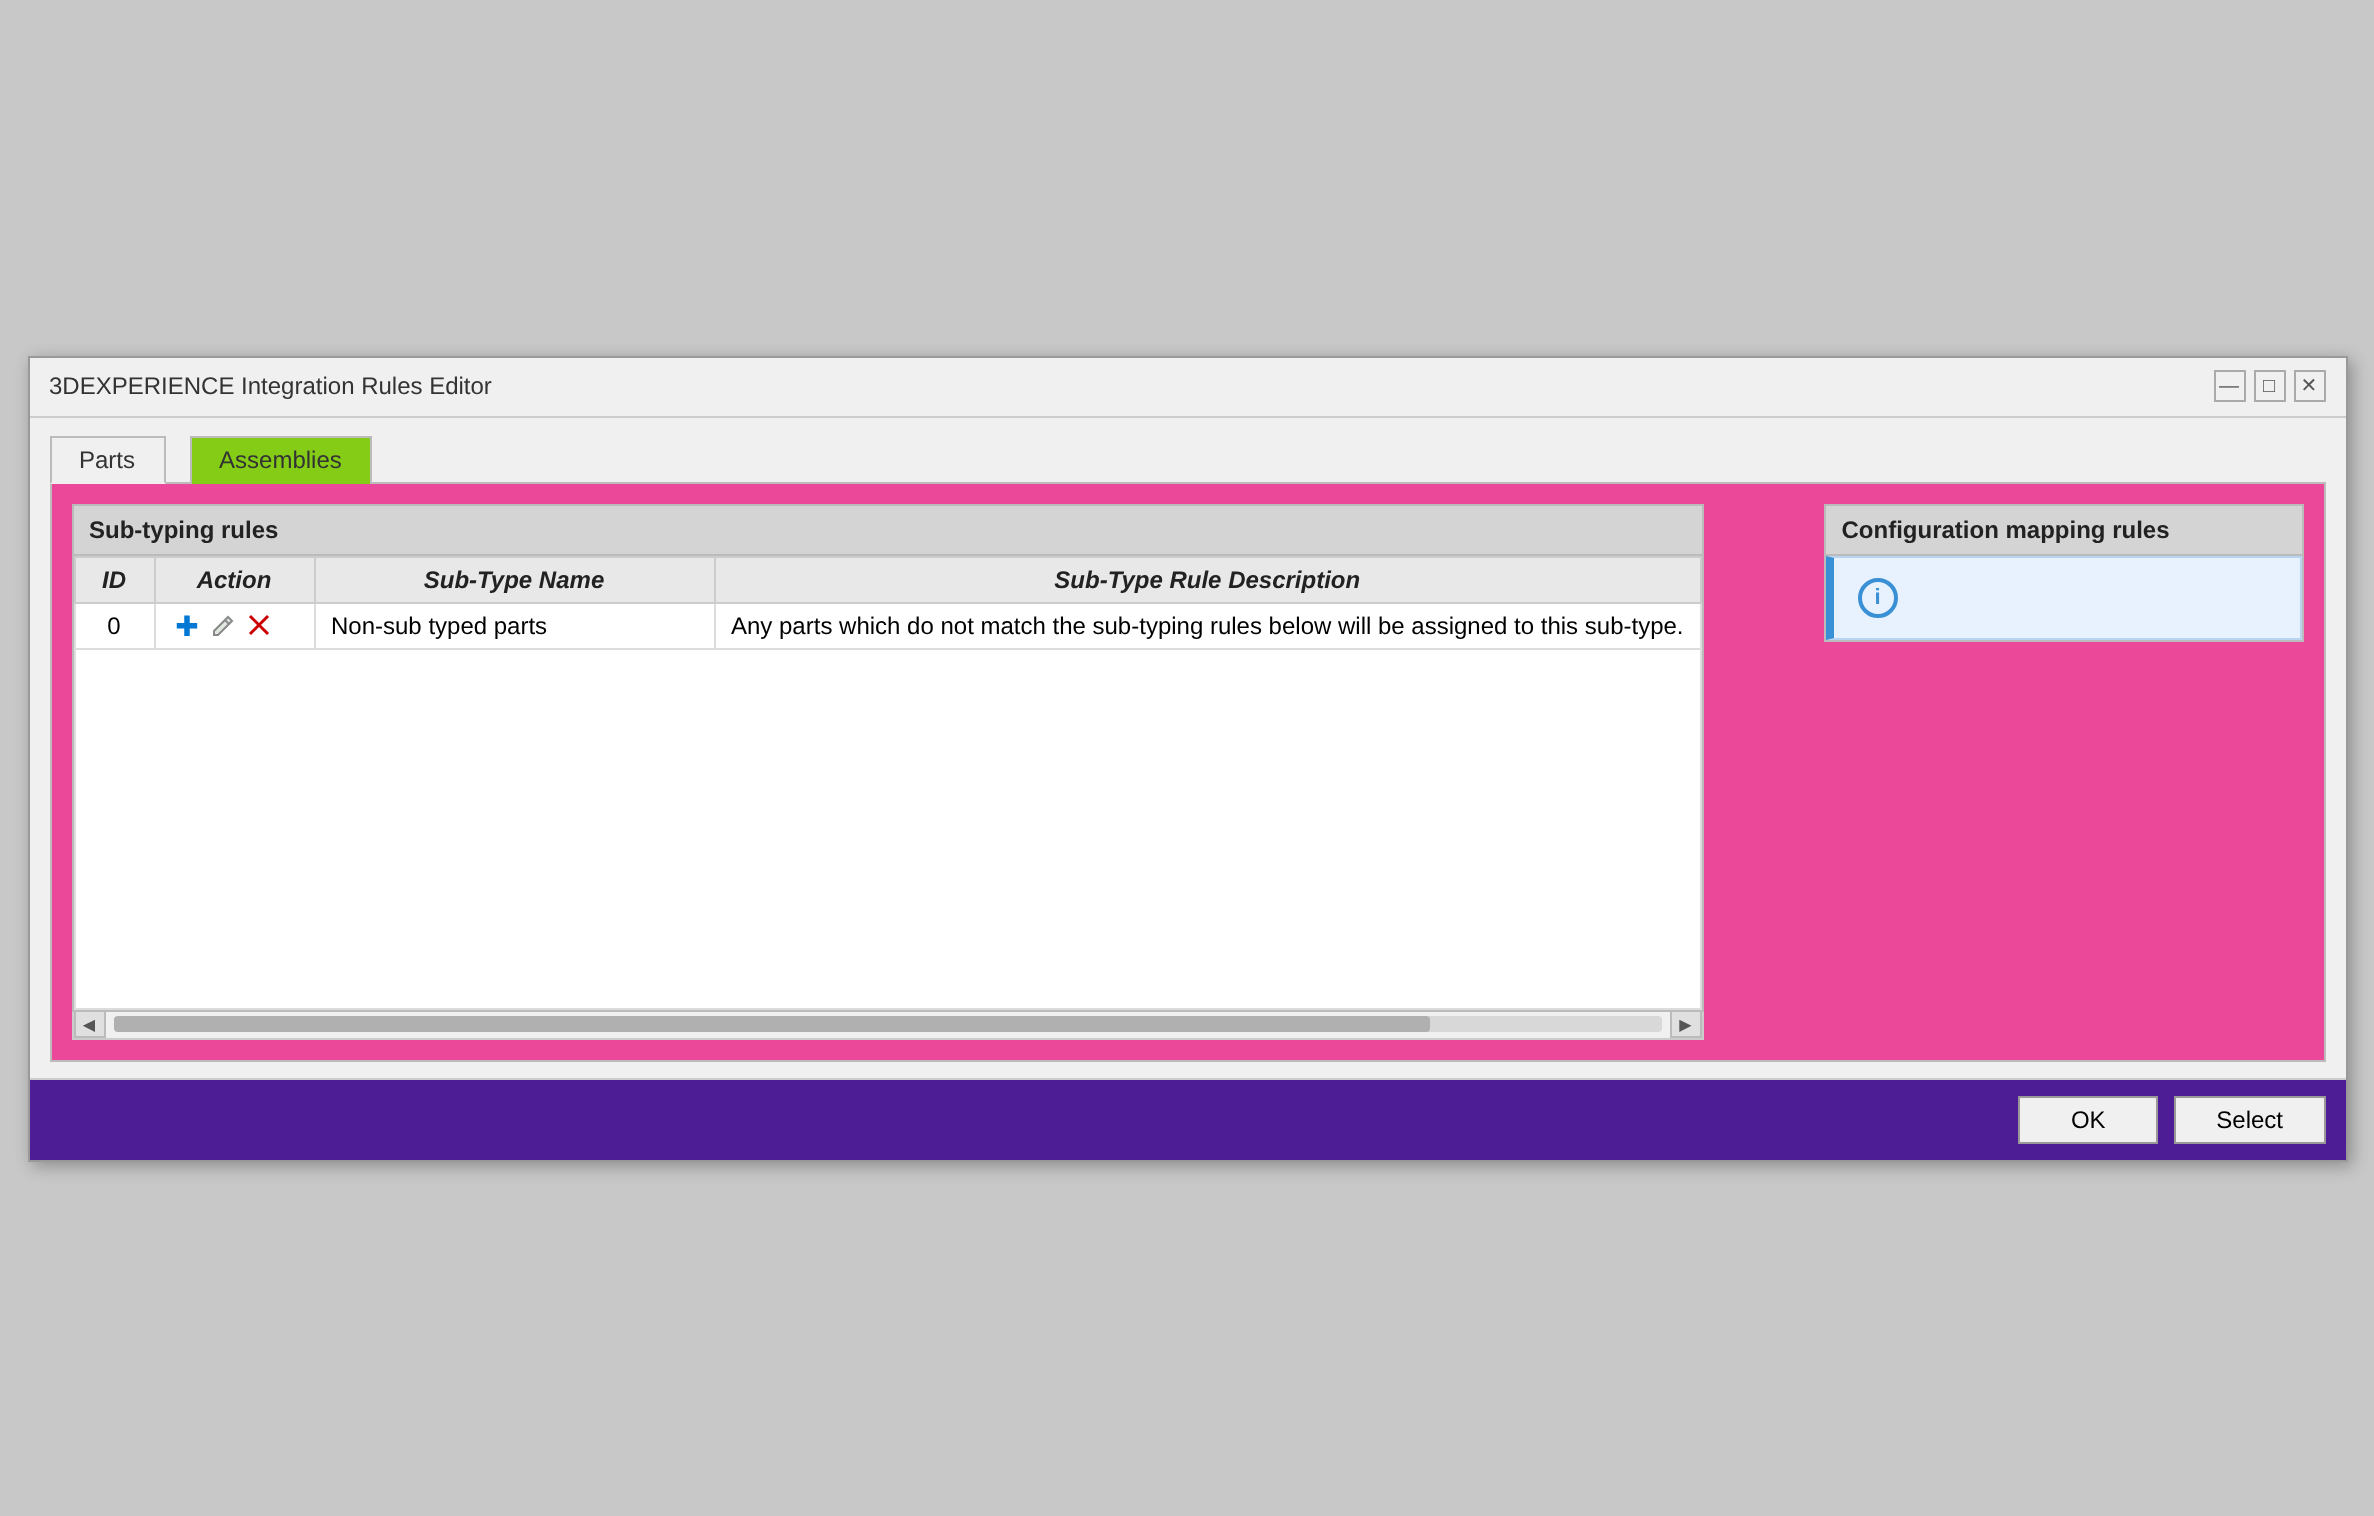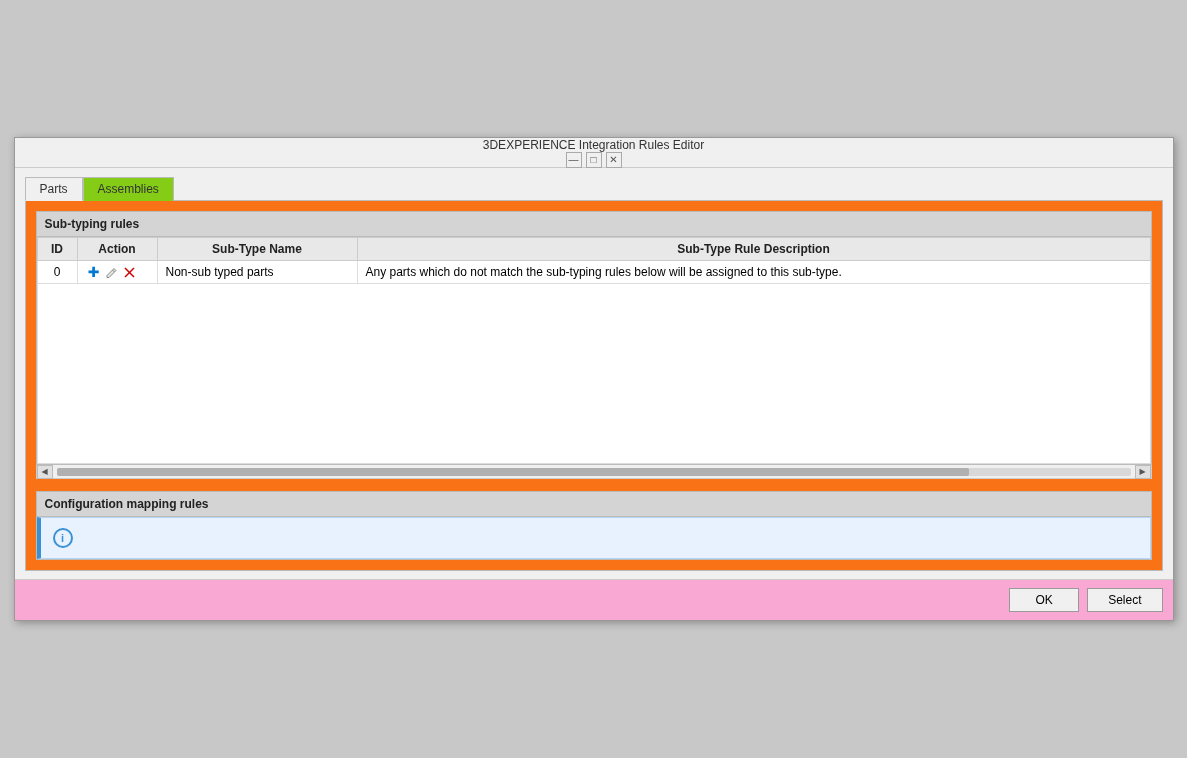--- a/index.html
+++ b/index.html
@@ -18,24 +18,23 @@
       border: 1px solid #999;
       box-shadow: 2px 2px 8px rgba(0,0,0,0.3);
       display: flex;
       flex-direction: column;
     }
     .title-bar {
       background: #f0f0f0;
       padding: 6px 10px;
       display: flex;
       align-items: center;
-      justify-content: center;
+      justify-content: space-between;
       border-bottom: 1px solid #ccc;
       height: 30px;
-      flex-direction: column;
     }
     .title-bar-text {
       font-size: 12px;
       color: #333;
     }
     .title-bar-controls {
       display: flex;
       gap: 4px;
     }
     .title-btn {
@@ -51,21 +50,21 @@
       color: #555;
     }
     .content {
       padding: 8px 10px;
       flex: 1;
       display: flex;
       flex-direction: column;
     }
     .tabs {
       display: flex;
-      gap: 0;
+      gap: 12px;
       margin-bottom: 0;
     }
     .tab {
       padding: 4px 14px;
       border: 1px solid #bbb;
       background: #84cc16;
       cursor: pointer;
       font-size: 12px;
       color: #333;
       border-bottom: none;
@@ -73,24 +72,24 @@
       top: 1px;
     }
     .tab.active {
       background: #f0f0f0;
       border-bottom: 1px solid #f0f0f0;
       z-index: 2;
       font-weight: 500;
     }
     .main-area {
       border: 1px solid #bbb;
-      background: #f97316;
+      background: #ec4899;
       flex: 1;
       display: flex;
-      flex-direction: column;
+      flex-direction: row;
       padding: 10px;
       gap: 12px;
     }
     .section {
       display: flex;
       flex-direction: column;
     }
     .section-header {
       background: #d4d4d4;
       padding: 5px 8px;
@@ -111,20 +110,21 @@
     }
     .data-table thead tr {
       background: #e8e8e8;
     }
     .data-table thead th {
       border: 1px solid #ccc;
       padding: 4px 8px;
       text-align: center;
       font-weight: bold;
       color: #222;
+      font-style: italic;
     }
     .data-table thead th.left {
       text-align: center;
     }
     .data-table tbody tr {
       background: #fff;
     }
     .data-table tbody td {
       border: 1px solid #ddd;
       padding: 3px 8px;
@@ -214,36 +214,37 @@
     .info-text {
       font-size: 12px;
       color: #333;
     }
     .footer {
       display: flex;
       justify-content: flex-end;
       padding: 8px 10px;
       gap: 8px;
       border-top: 1px solid #ccc;
-      background: #f9a8d4;
+      background: #4c1d95;
     }
     .btn {
       padding: 4px 20px;
       font-size: 12px;
       border: 1px solid #999;
       background: #f0f0f0;
       cursor: pointer;
       min-width: 70px;
       text-align: center;
     }
     .btn-ok {
       background: #f0f0f0;
     }
     .config-section {
       flex: 1;
+      margin-left: 48px;
     }
     .section-info-wrapper {
       border: 1px solid #bbb;
     }
   </style>
 </head>
 <body>
 
 <div class="window">
 

